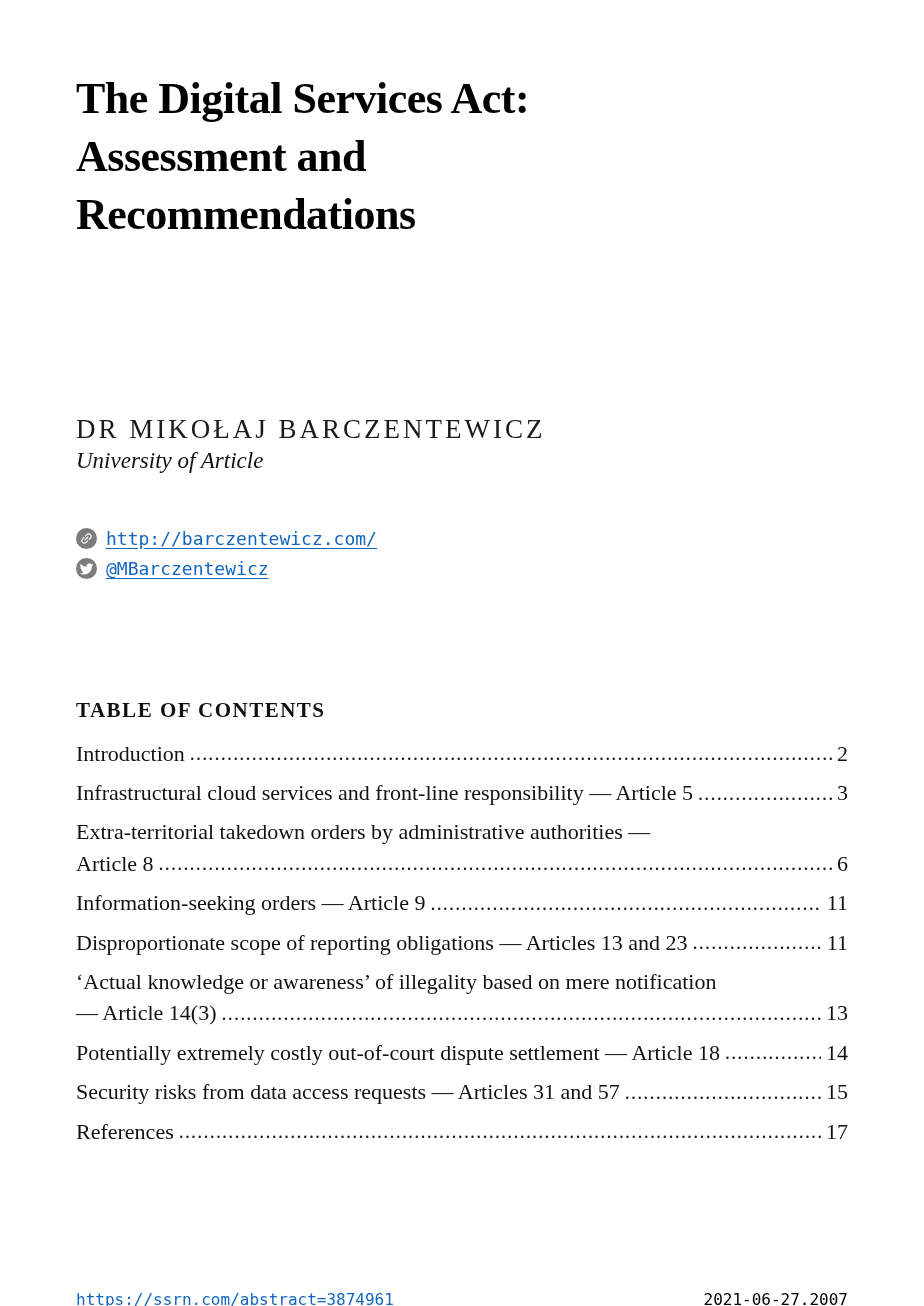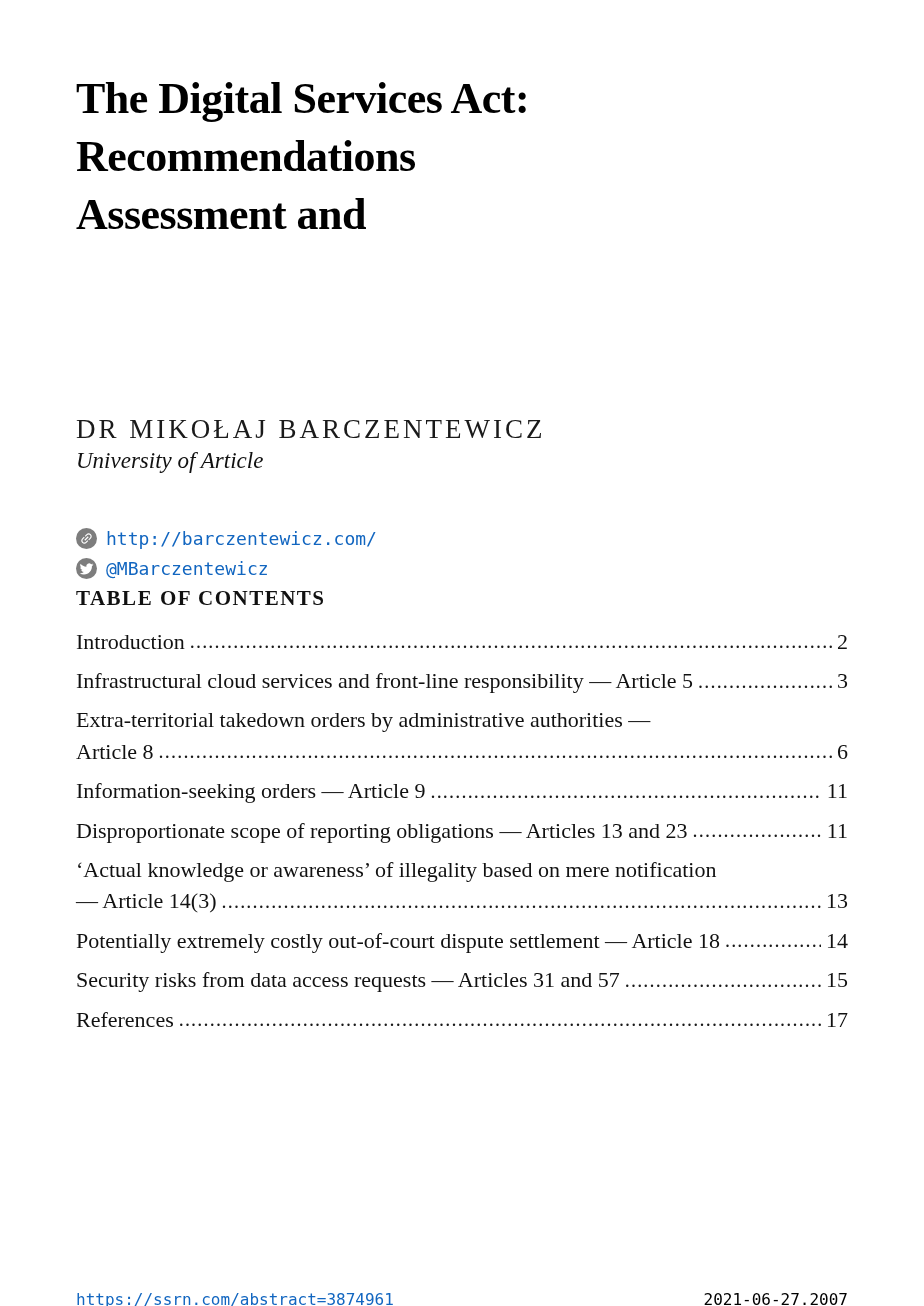--- a/index.html
+++ b/index.html
@@ -57,24 +57,26 @@
     display: inline-flex;
     width: 21px;
     height: 21px;
     color: var(--icon-gray);
     flex: 0 0 auto;
   }
   .mono-link {
     font-family: "DejaVu Sans Mono", monospace;
     font-size: 18px;
     color: var(--link-blue);
+    text-decoration: underline;
     text-underline-offset: 3px;
     cursor: pointer;
   }
   .toc-heading {
+    margin-top: 112px;
     margin-bottom: 12px;
     font-size: 21px;
     line-height: 30px;
     font-weight: 700;
     letter-spacing: 1.5px;
   }
   .toc-entry { margin-bottom: 7.5px; }
   .toc-line, .toc-row {
     font-size: 22px;
     line-height: 31px;
@@ -120,22 +122,22 @@
   }
   .footer-date { color: #000000; }
 </style>
 </head>
 <body>
 
 <div class="page">
 
   <h1 class="title">
     <span class="title-line">The Digital Services Act:</span>
+    <span class="title-line">Assessment and</span>
     <span class="title-line">Recommendations</span>
-    <span class="title-line">Assessment and</span>
   </h1>
 
   <div class="author-name">DR MIKOŁAJ BARCZENTEWICZ</div>
   <div class="author-affiliation">University of Article</div>
 
   <div class="links">
     <div class="link-row">
       <span class="icon-circle">
         <svg viewBox="0 0 24 24" width="21" height="21" aria-hidden="true">
           <circle cx="12" cy="12" r="12" fill="currentColor"></circle>

